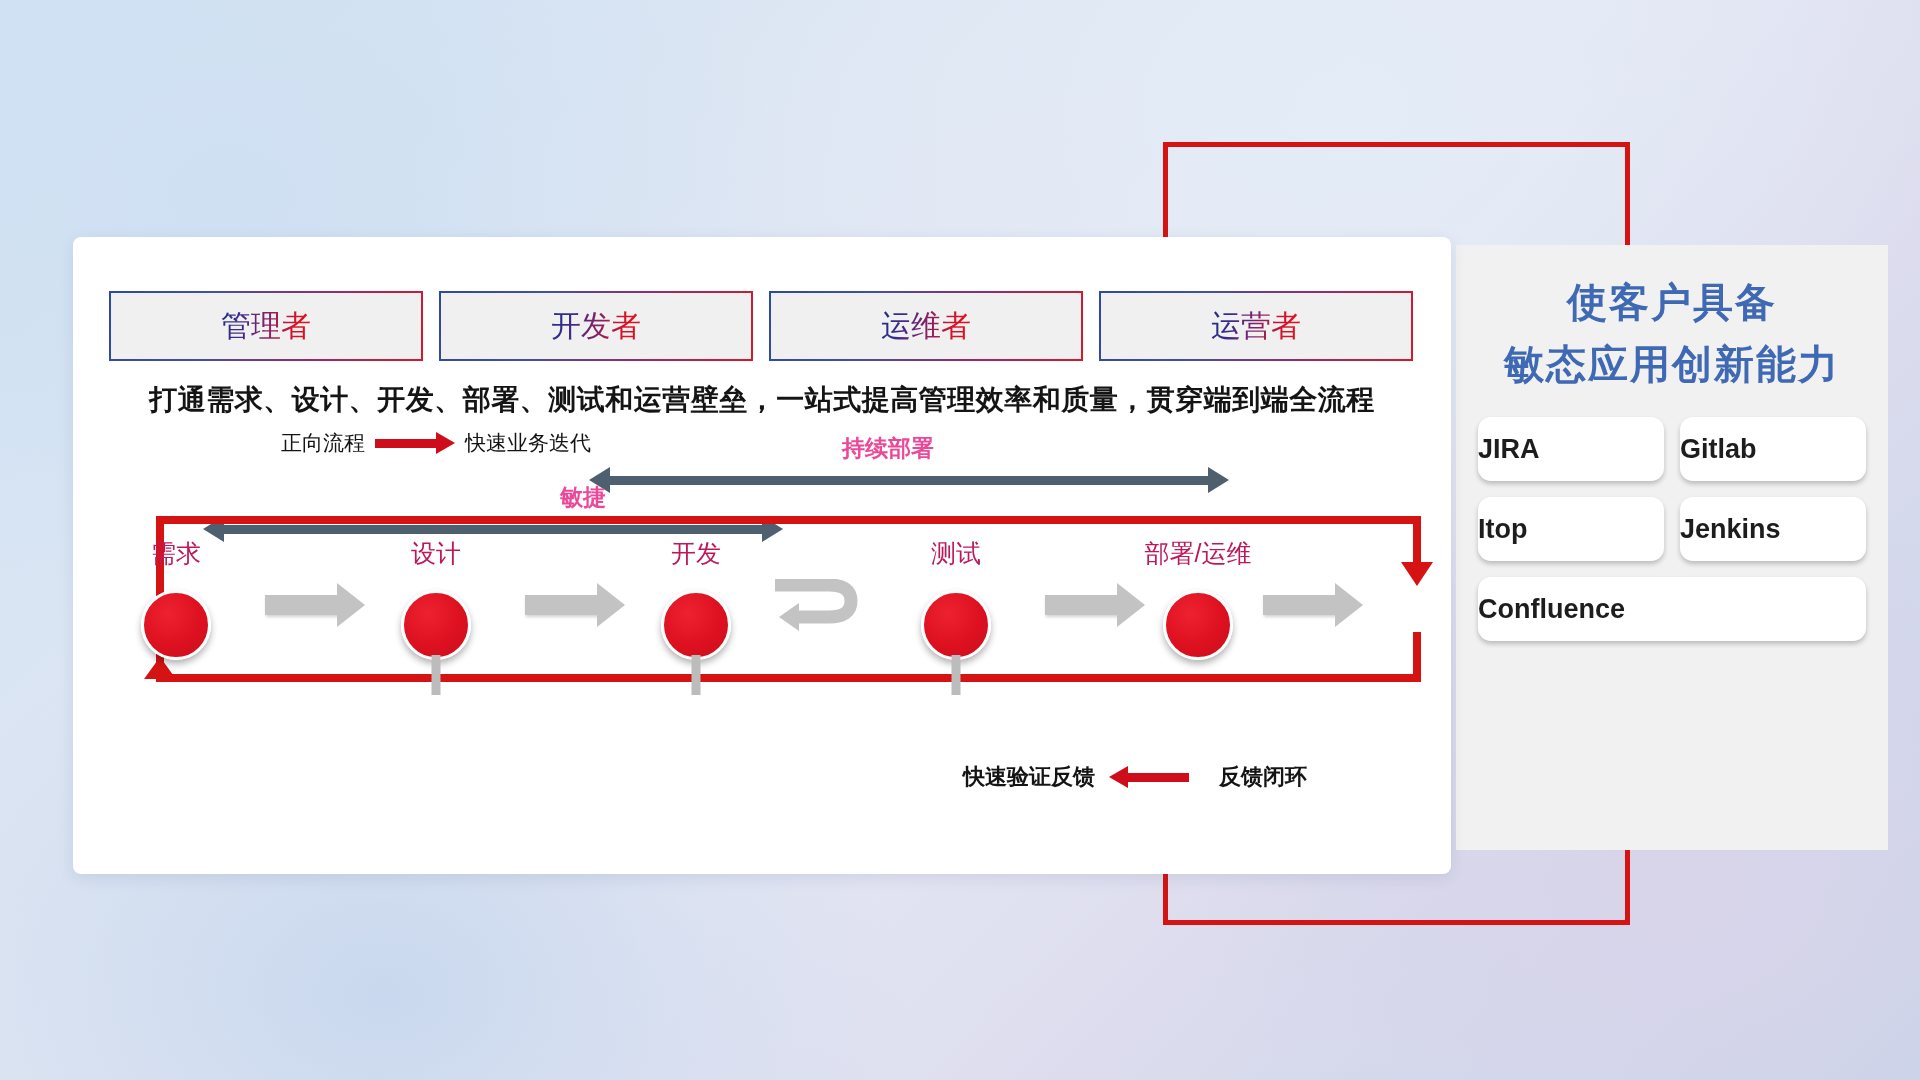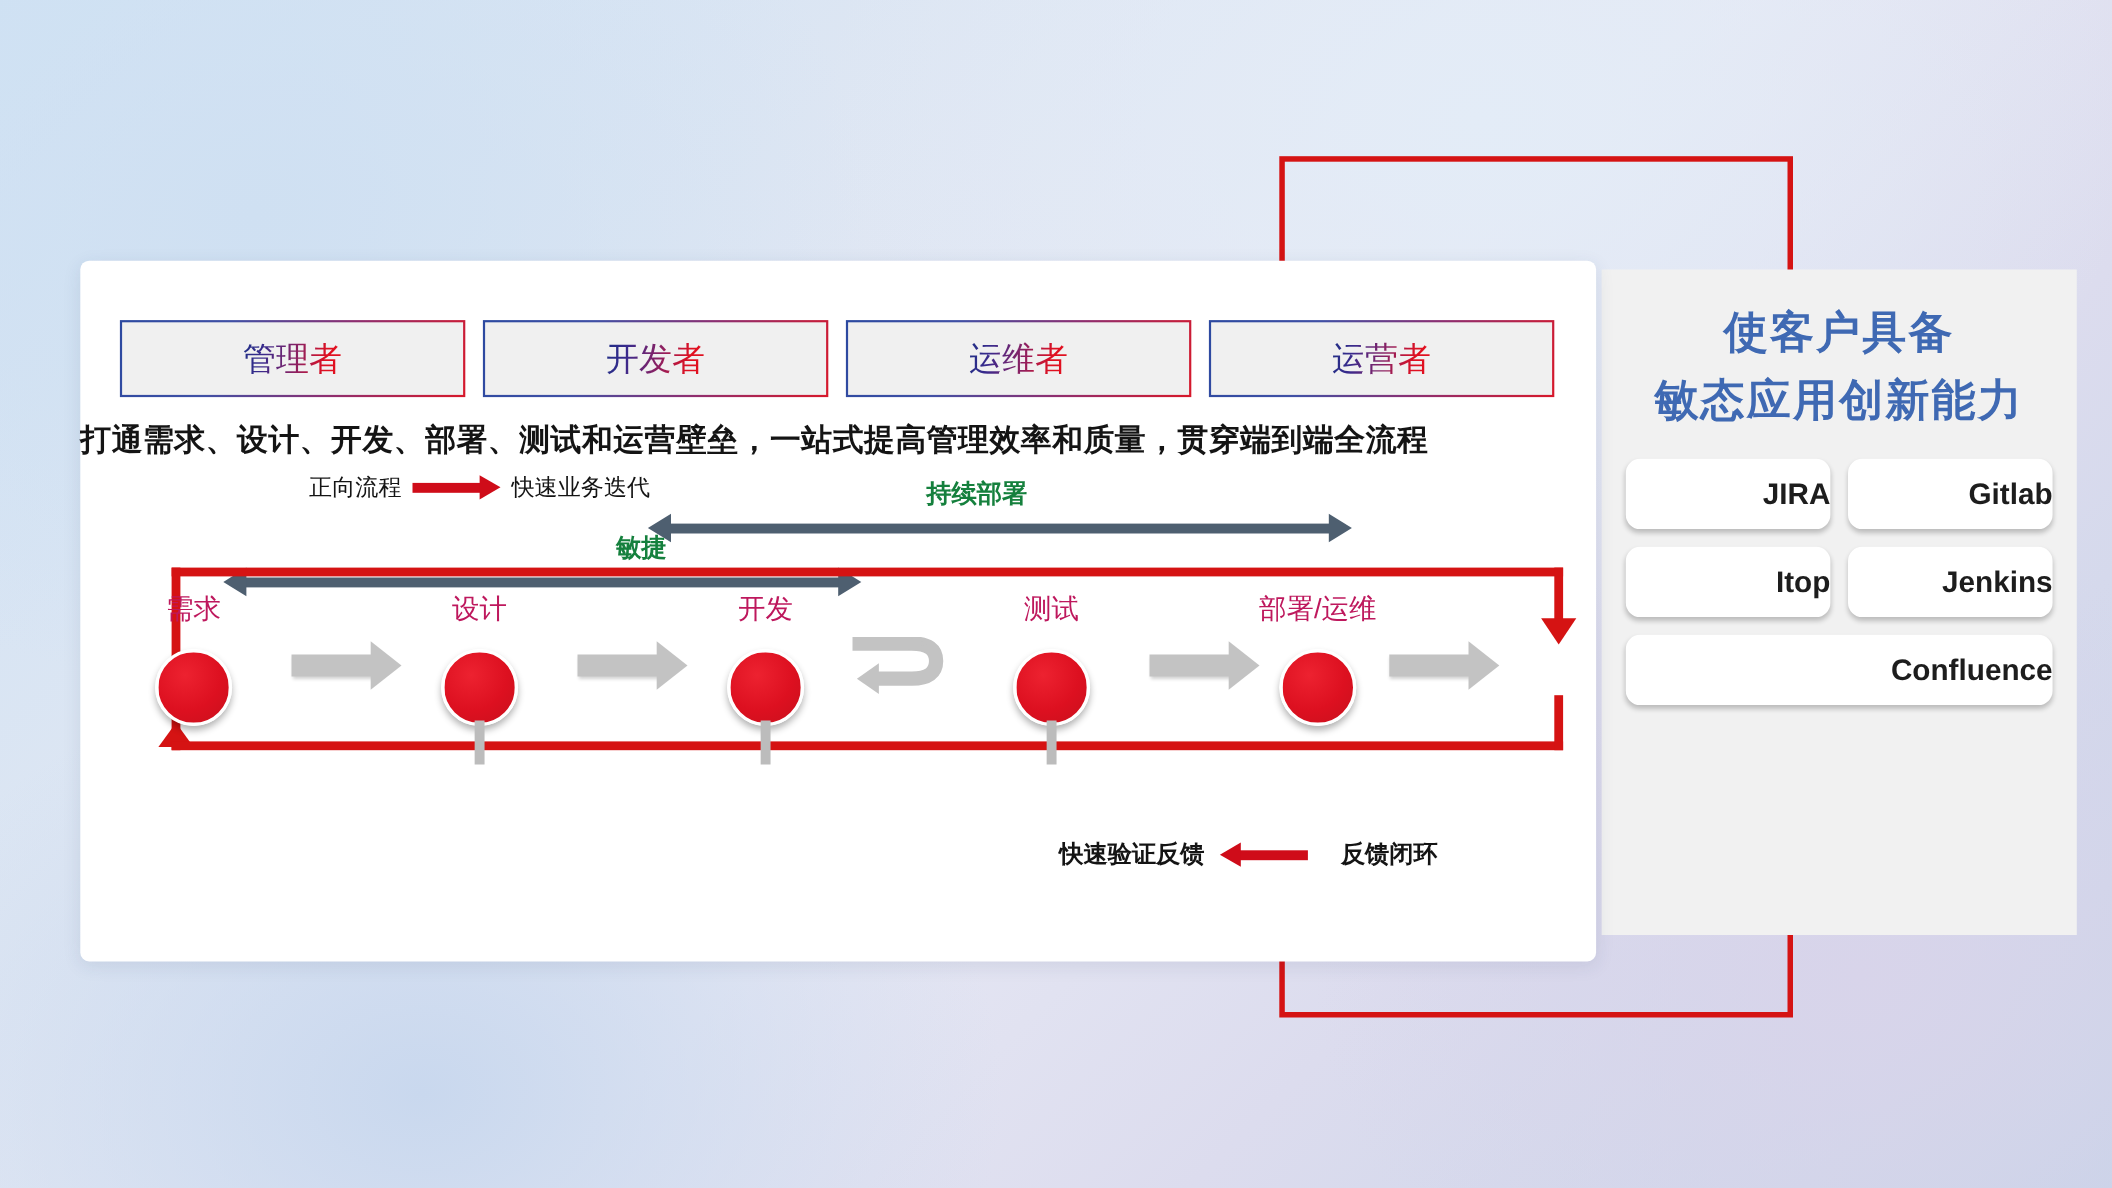--- a/index.html
+++ b/index.html
@@ -58,21 +58,21 @@
     display: flex;
     flex-wrap: wrap;
     gap: 16px 16px;
     justify-content: space-between;
   }
   .tool-chip {
     background: #fff;
     border-radius: 13px;
     height: 64px;
     line-height: 64px;
-    text-align: right;
+    text-align: left;
     font-size: 27px;
     font-weight: 700;
     color: #1d1d1d;
     box-shadow: 0 3px 5px rgba(0,0,0,.22);
   }
   .tool-chip.half { width: calc(50% - 8px); }
   .tool-chip.full { width: 100%; }
 
   
   #main-card {
@@ -121,20 +121,21 @@
     color: transparent;
     -webkit-text-fill-color: transparent;
   }
 
   
   #headline {
     position: absolute;
     left: 0;
     top: 144px;
     width: 100%;
+    text-align: center;
     font-size: 28px;
     font-weight: 700;
     color: #141414;
     letter-spacing: .5px;
   }
 
   
   #forward-legend {
     position: absolute;
     left: 208px;
@@ -174,21 +175,21 @@
     border-right: 19px solid #cf0c19;
     border-top: 11px solid transparent;
     border-bottom: 11px solid transparent;
   }
 
   
   .span-label {
     position: absolute;
     font-size: 23px;
     font-weight: 700;
-    color: #15803d;
+    color: #ec4899;
     text-align: center;
   }
   #cd-label  { left: 700px; top: 196px; width: 230px; }
   #agile-label { left: 420px; top: 245px; width: 180px; }
 
   .dbl-arrow {
     position: absolute;
     height: 9px;
     background: #4e5f70;
   }

